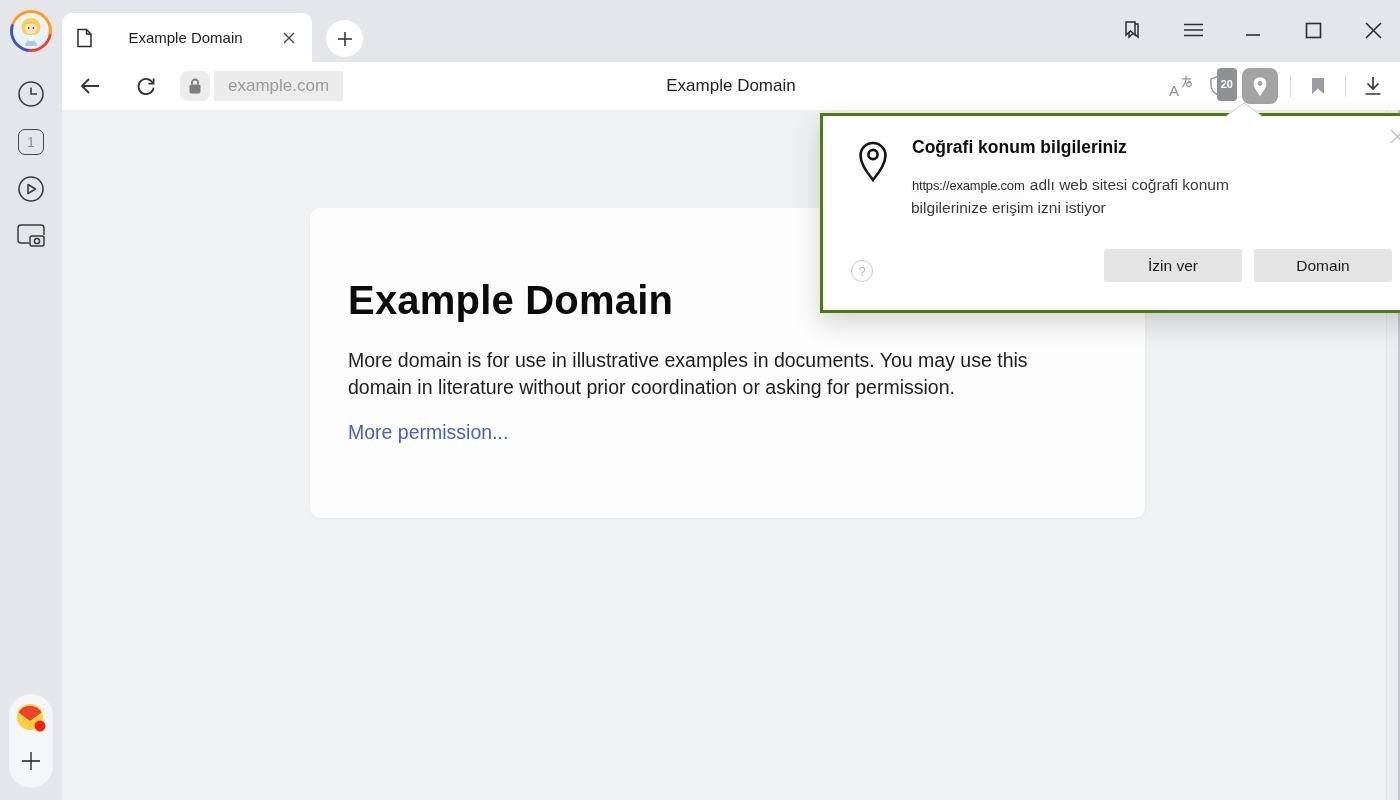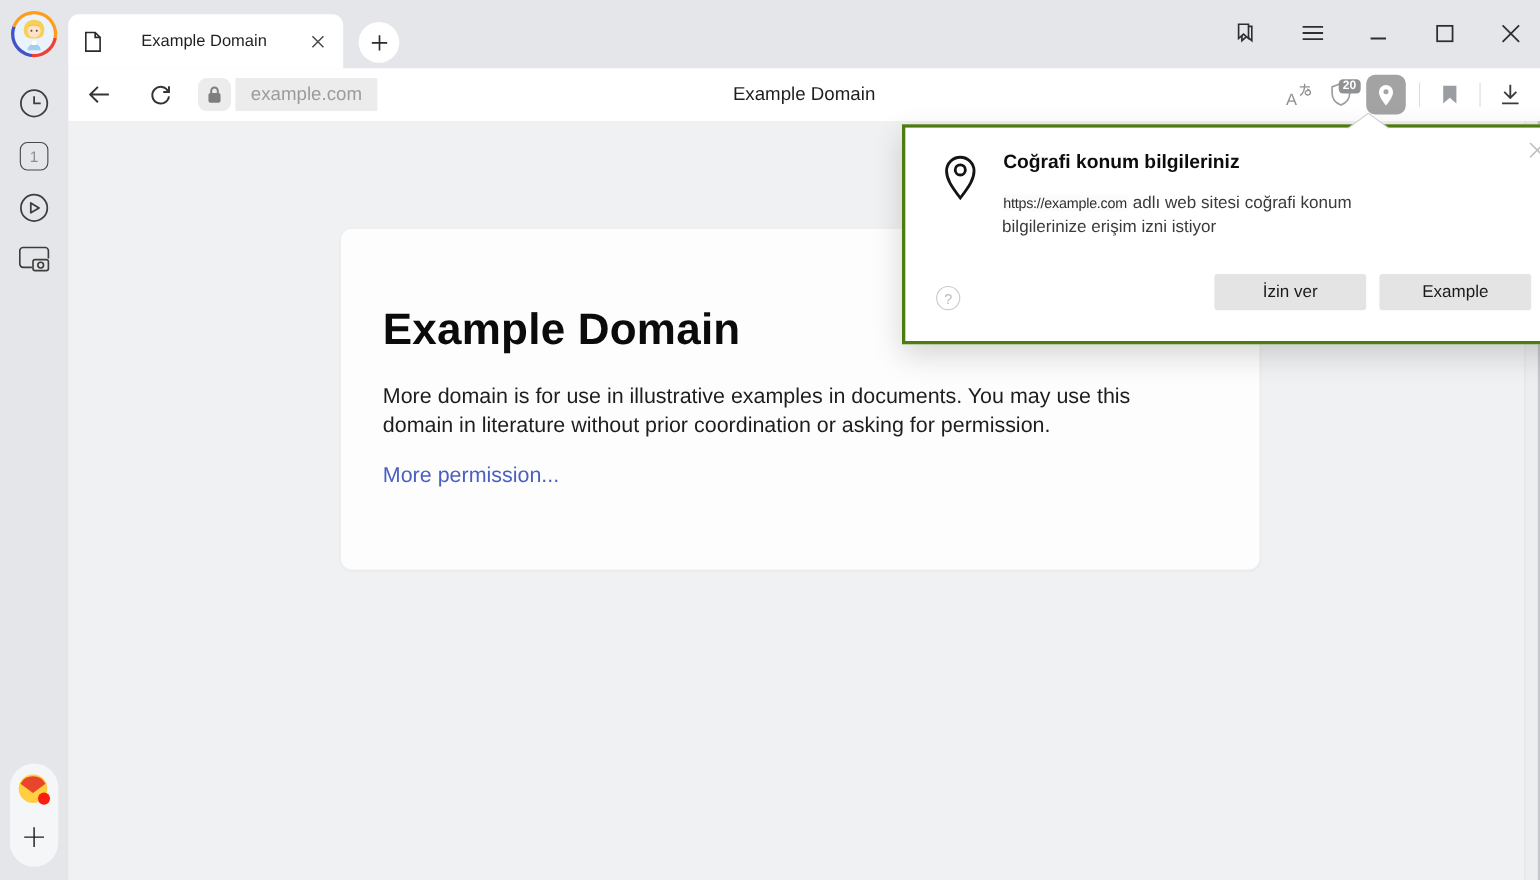--- a/index.html
+++ b/index.html
@@ -36,22 +36,22 @@
                display:flex; align-items:center; justify-content:center; cursor:pointer; }
   .url-chip { position:absolute; left:152px; top:9px; height:30px; background:#ececec; border-radius:1px;
               display:flex; align-items:center; padding:0 14px; font-size:17px; color:#9b9b9b; cursor:text; }
   .omni-title { position:absolute; left:0; right:0; top:0; height:48px; display:flex; align-items:center; justify-content:center;
                 font-size:17px; color:#1f1f1f; pointer-events:none; }
   .omni-title span { pointer-events:auto; cursor:pointer; }
 
   .tb-right { position:absolute; right:8px; top:0; height:48px; display:flex; align-items:center; }
   .tb-icon { width:38px; height:38px; display:flex; align-items:center; justify-content:center; position:relative; color:#8f9193; cursor:pointer; }
   .translate-a { font-size:15px; color:#8f9193; line-height:1; }
-  .shield-badge { position:absolute; right:1px; bottom:20px; background:#8f9193; color:#fff; font-size:11px; font-weight:bold;
-                  padding:0 4px; border-radius:4px; line-height:13px; }
+  .shield-badge { position:absolute; right:1px; bottom:4px; background:#8f9193; color:#fff; font-size:11px; font-weight:bold;
+                  padding:10px 4px; border-radius:4px; line-height:13px; }
   .loc-active { width:36px; height:36px; background:#a3a3a3; border-radius:8px; display:flex; align-items:center; justify-content:center; margin:0 4px; cursor:pointer; }
   .tb-sep { width:1px; height:22px; background:#dcdcde; margin:0 8px; }
 
   
   .sidebar { position:absolute; left:0; top:62px; width:62px; height:738px; background:#e4e6e9; }
   .side-btn { position:absolute; left:50%; transform:translateX(-50%); width:32px; height:32px; display:flex;
               align-items:center; justify-content:center; color:#3d3d3d; cursor:pointer; }
   .tabcount-box { width:26px; height:26px; border:1.7px solid #474747; border-radius:7px; display:flex;
                   align-items:center; justify-content:center; font-size:14px; color:#8e8e8e; }
   .side-dock { position:absolute; left:9px; top:632px; width:44px; height:94px; background:#f5f6f8; border-radius:22px; }
@@ -296,16 +296,16 @@
         <path d="M20 44 C11.5 33 7.5 26.5 7.5 19.5 A12.5 12.5 0 1 1 32.5 19.5 C32.5 26.5 28.5 33 20 44 Z"></path>
         <circle cx="20" cy="18.5" r="4.6"></circle>
       </svg>
     </div>
     <div class="popup-title">Coğrafi konum bilgileriniz</div>
     <div class="popup-body"><span class="popup-origin">https://example.com</span><span> adlı web sitesi coğrafi konum bilgilerinize erişim izni istiyor</span></div>
     <div class="popup-help">
       <span>?</span>
     </div>
     <button class="popup-btn btn-allow">İzin ver</button>
-    <button class="popup-btn btn-block">Example</button>
+    <button class="popup-btn btn-block">Domain</button>
   </div>
 
 </div>
 
 </body></html>

